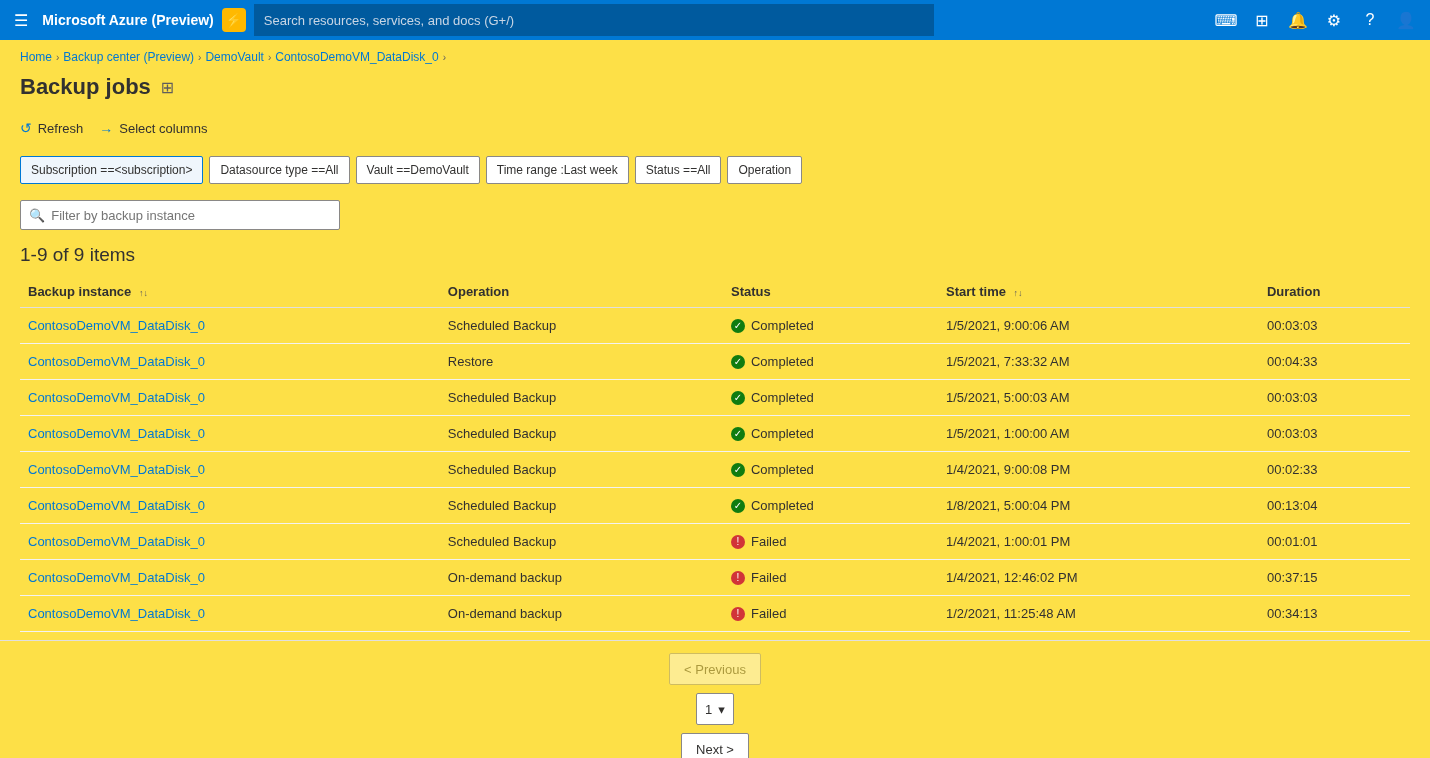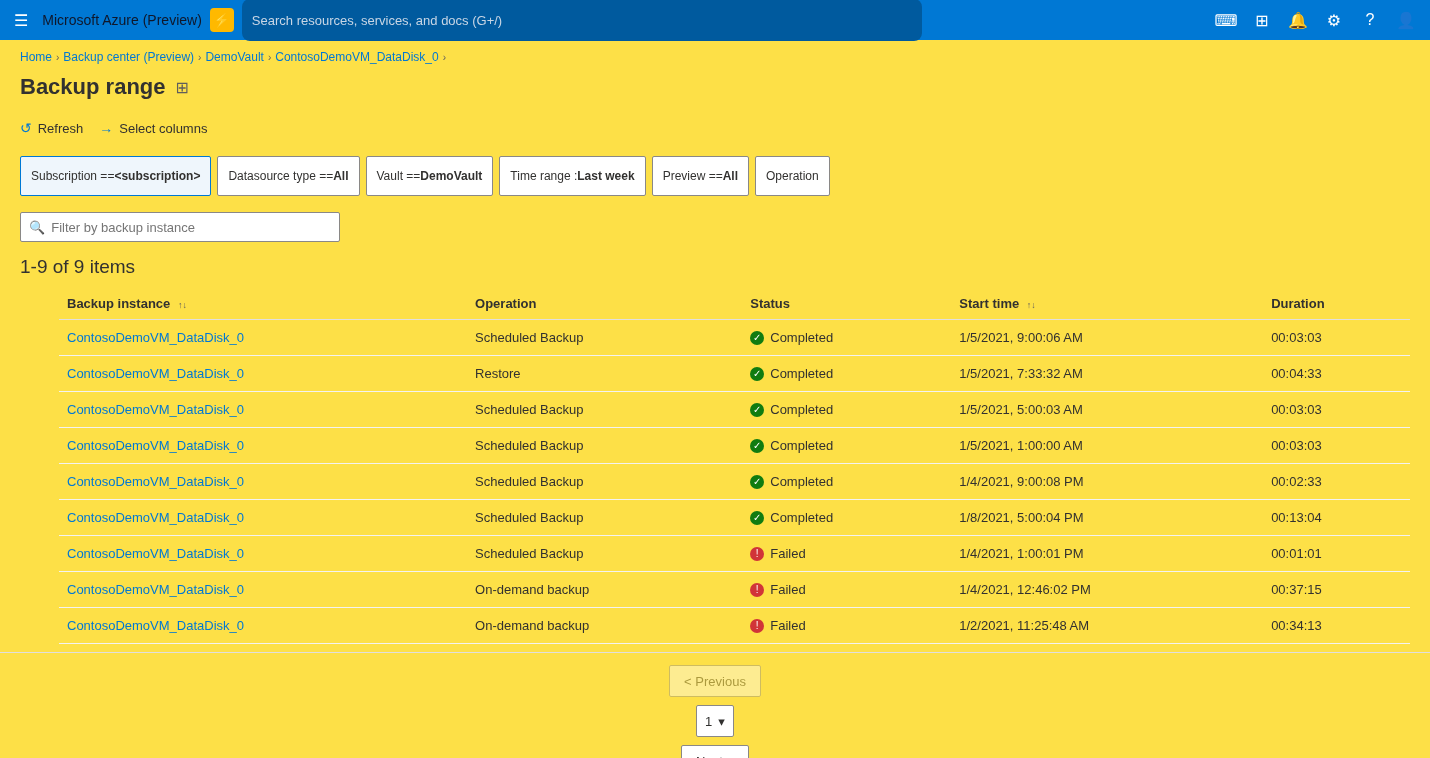--- a/index.html
+++ b/index.html
@@ -16,42 +16,42 @@
       color: white;
     }
     .top-nav .hamburger {
       font-size: 16px;
       cursor: pointer;
       padding: 4px 6px;
       color: white;
     }
     .top-nav .app-title {
       font-size: 14px;
-      font-weight: 400;
-      color: #0f172a;
+      font-weight: 700;
+      color: #ffffff;
       white-space: nowrap;
     }
     .top-nav .feedback-icon {
       background: #ffb900;
       border-radius: 4px;
       width: 24px;
       height: 24px;
       display: flex;
       align-items: center;
       justify-content: center;
       font-size: 14px;
       color: #323130;
       cursor: pointer;
     }
     .top-nav .search-box {
       flex: 1;
       max-width: 680px;
-      height: 42px;
+      height: 32px;
       border: none;
-      border-radius: 8px;
+      border-radius: 0;
       padding: 0 10px;
       font-size: 13px;
       background: #005a9e;
       color: white;
       outline: none;
     }
     .top-nav .search-box::placeholder { color: #c8d6e5; }
     .top-nav .nav-icons {
       display: flex;
       align-items: center;
@@ -131,35 +131,35 @@
     .filter-bar {
       padding: 4px 20px 12px;
       display: flex;
       align-items: center;
       gap: 6px;
       flex-wrap: wrap;
     }
     .filter-chip {
       display: flex;
       align-items: center;
-      height: 40px;
+      height: 28px;
       padding: 0 10px;
       border: 1px solid #8a8886;
       border-radius: 2px;
       font-size: 12px;
       background: white;
       cursor: pointer;
       white-space: nowrap;
       color: #323130;
     }
     .filter-chip.active {
       border-color: #0078d4;
       background: #eff6fc;
     }
-    .filter-chip strong { font-weight: 700; }
+    .filter-chip strong { font-weight: 400; }
 
     
     .search-filter-row {
       padding: 4px 20px 10px;
     }
     .search-filter {
       display: flex;
       align-items: center;
       border: 1px solid #8a8886;
       border-radius: 2px;
@@ -183,21 +183,20 @@
     .item-count {
       padding: 4px 20px 8px;
       font-size: 19px;
       color: #323130;
     }
 
     
     .table-container {
       padding: 0 20px;
       overflow-x: auto;
-      margin-left: 39px;
     }
     table {
       width: 100%;
       border-collapse: collapse;
       min-width: 900px;
     }
     thead tr {
       border-bottom: 1px solid #e1dfdd;
     }
     thead th {
@@ -308,21 +307,21 @@
     <span class="sep">›</span>
     <a>Backup center (Preview)</a>
     <span class="sep">›</span>
     <a>DemoVault</a>
     <span class="sep">›</span>
     <a>ContosoDemoVM_DataDisk_0</a>
     <span class="sep">›</span>
   </div>
 
   <div class="page-title-row">
-    <span class="page-title">Backup range</span>
+    <span class="page-title">Backup jobs</span>
     <span class="title-icon">⊞</span>
   </div>
 
   <div class="toolbar">
     <button class="toolbar-btn">
       <span class="btn-icon">↺</span>
       <span>Refresh</span>
     </button>
     <button class="toolbar-btn">
       <span class="btn-icon">→</span>
@@ -341,21 +340,21 @@
     </div>
     <div class="filter-chip">
       <span>Vault == </span>
       <strong>DemoVault</strong>
     </div>
     <div class="filter-chip">
       <span>Time range : </span>
       <strong>Last week</strong>
     </div>
     <div class="filter-chip">
-      <span>Preview == </span>
+      <span>Status == </span>
       <strong>All</strong>
     </div>
     <div class="filter-chip">
       <span>Operation</span>
     </div>
   </div>
 
   <div class="search-filter-row">
     <div class="search-filter">
       <span class="search-icon-inner">🔍</span>

